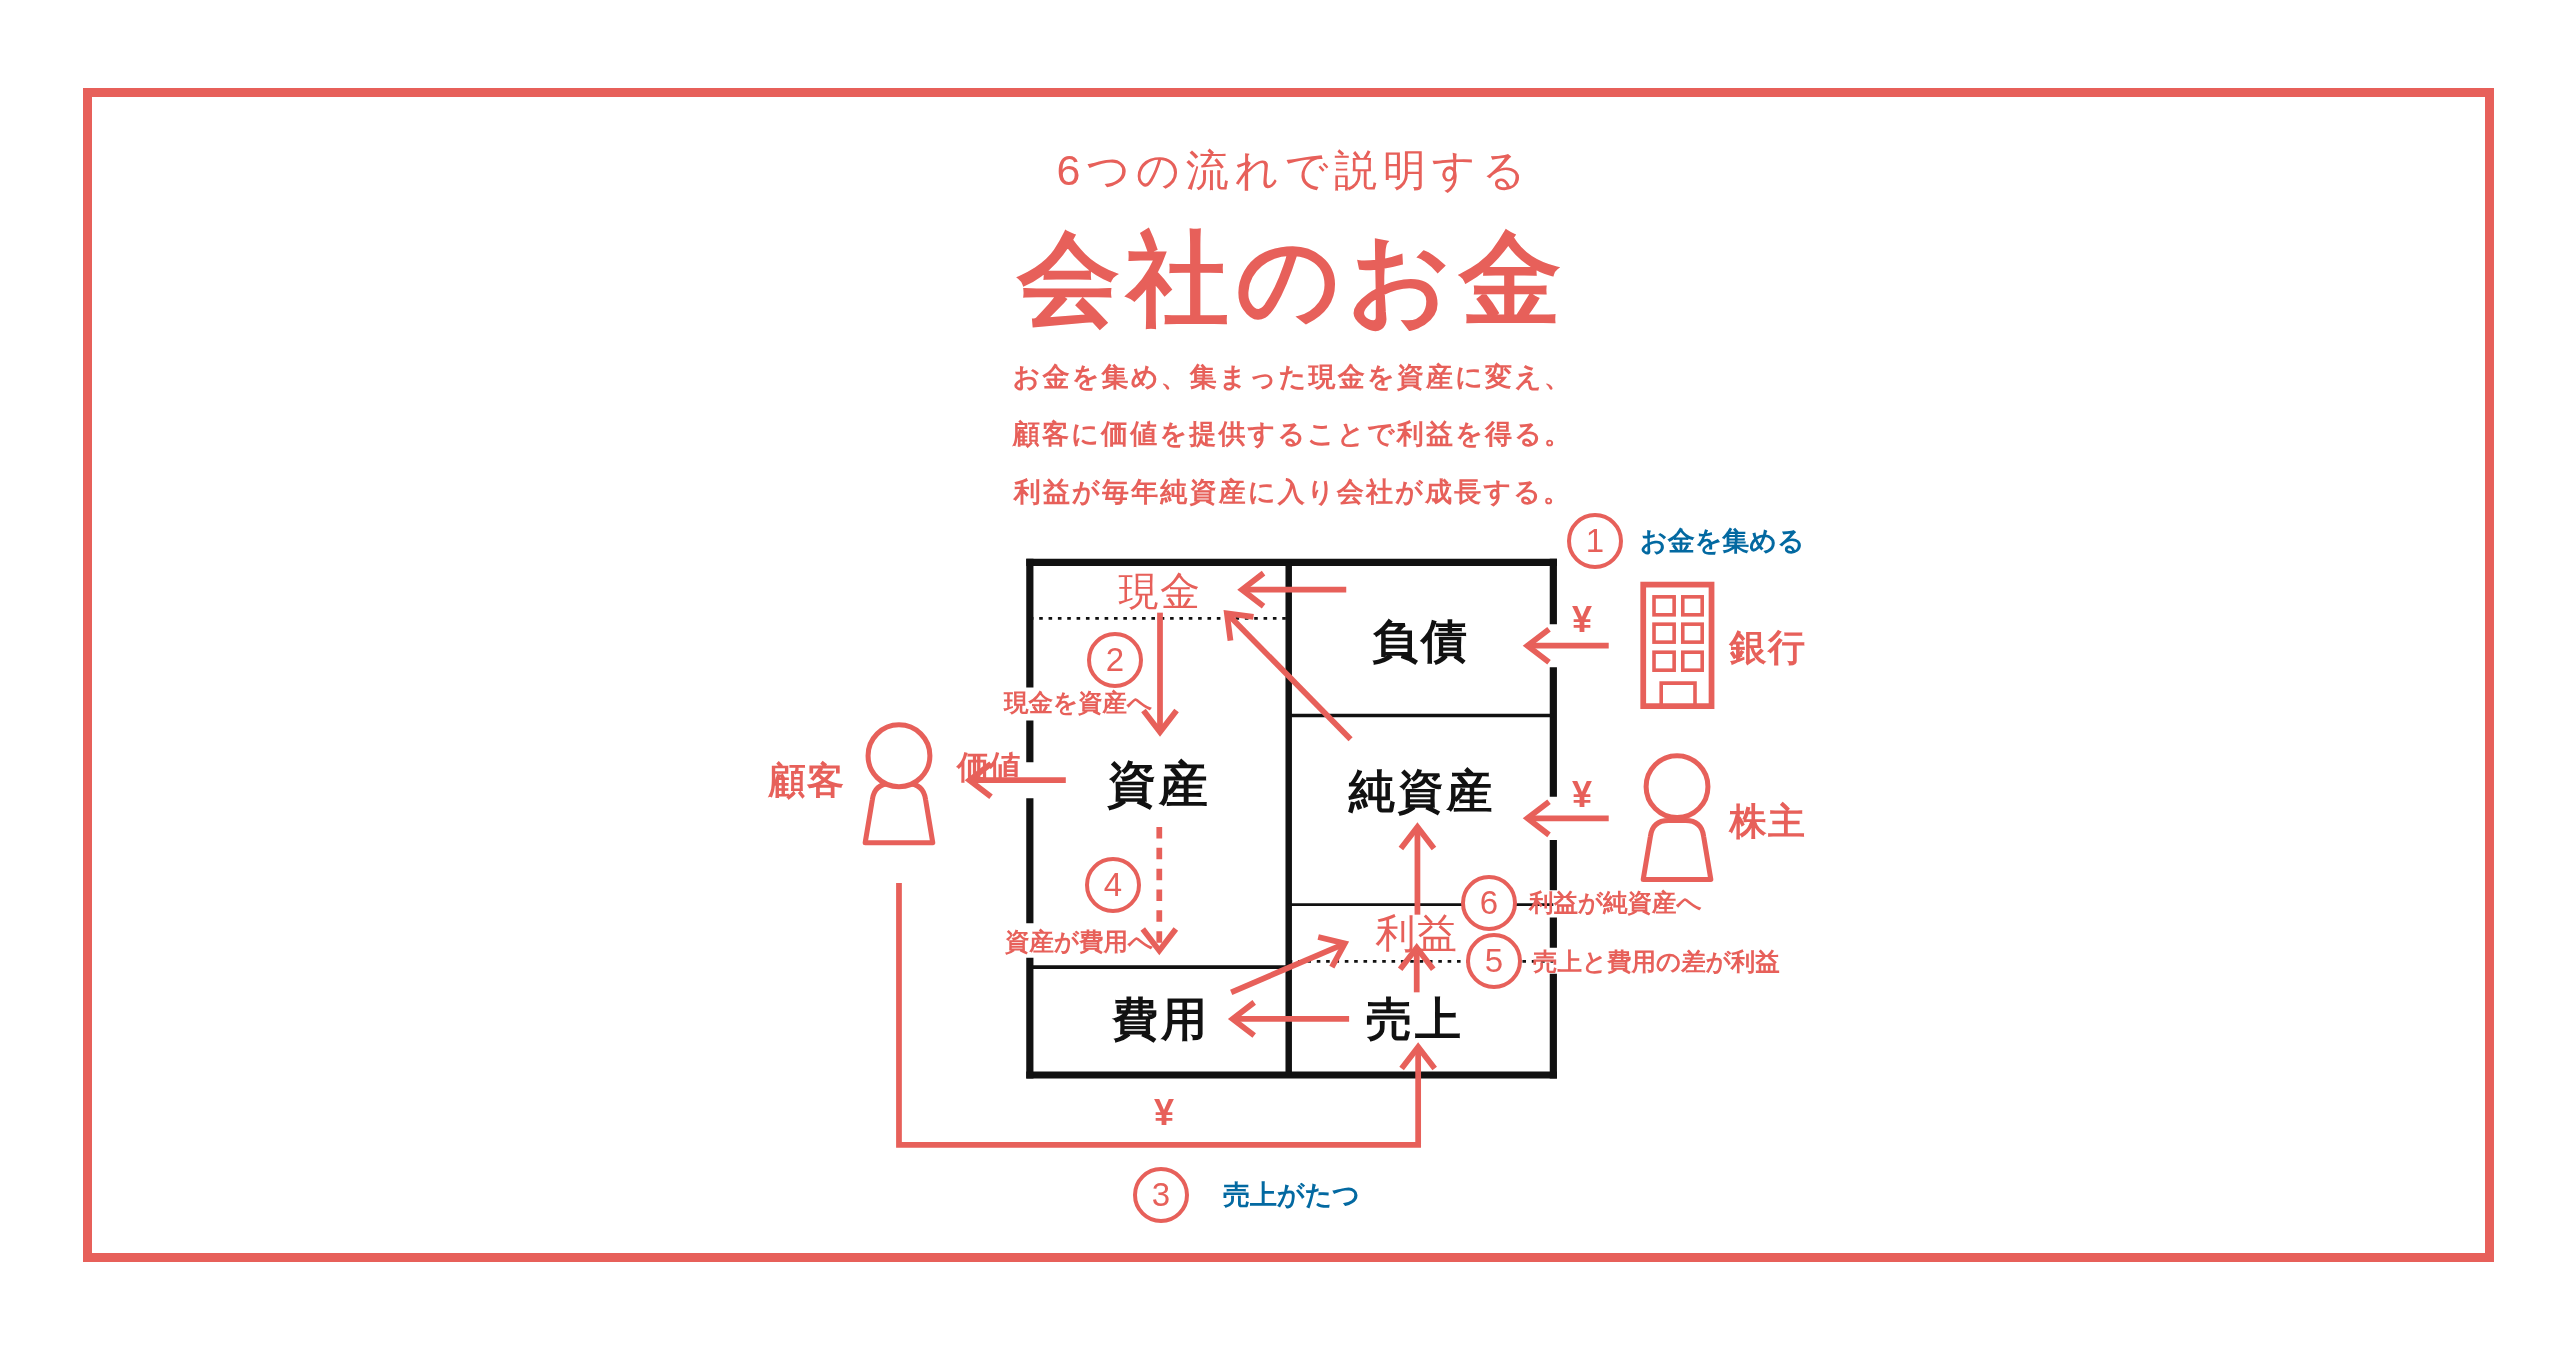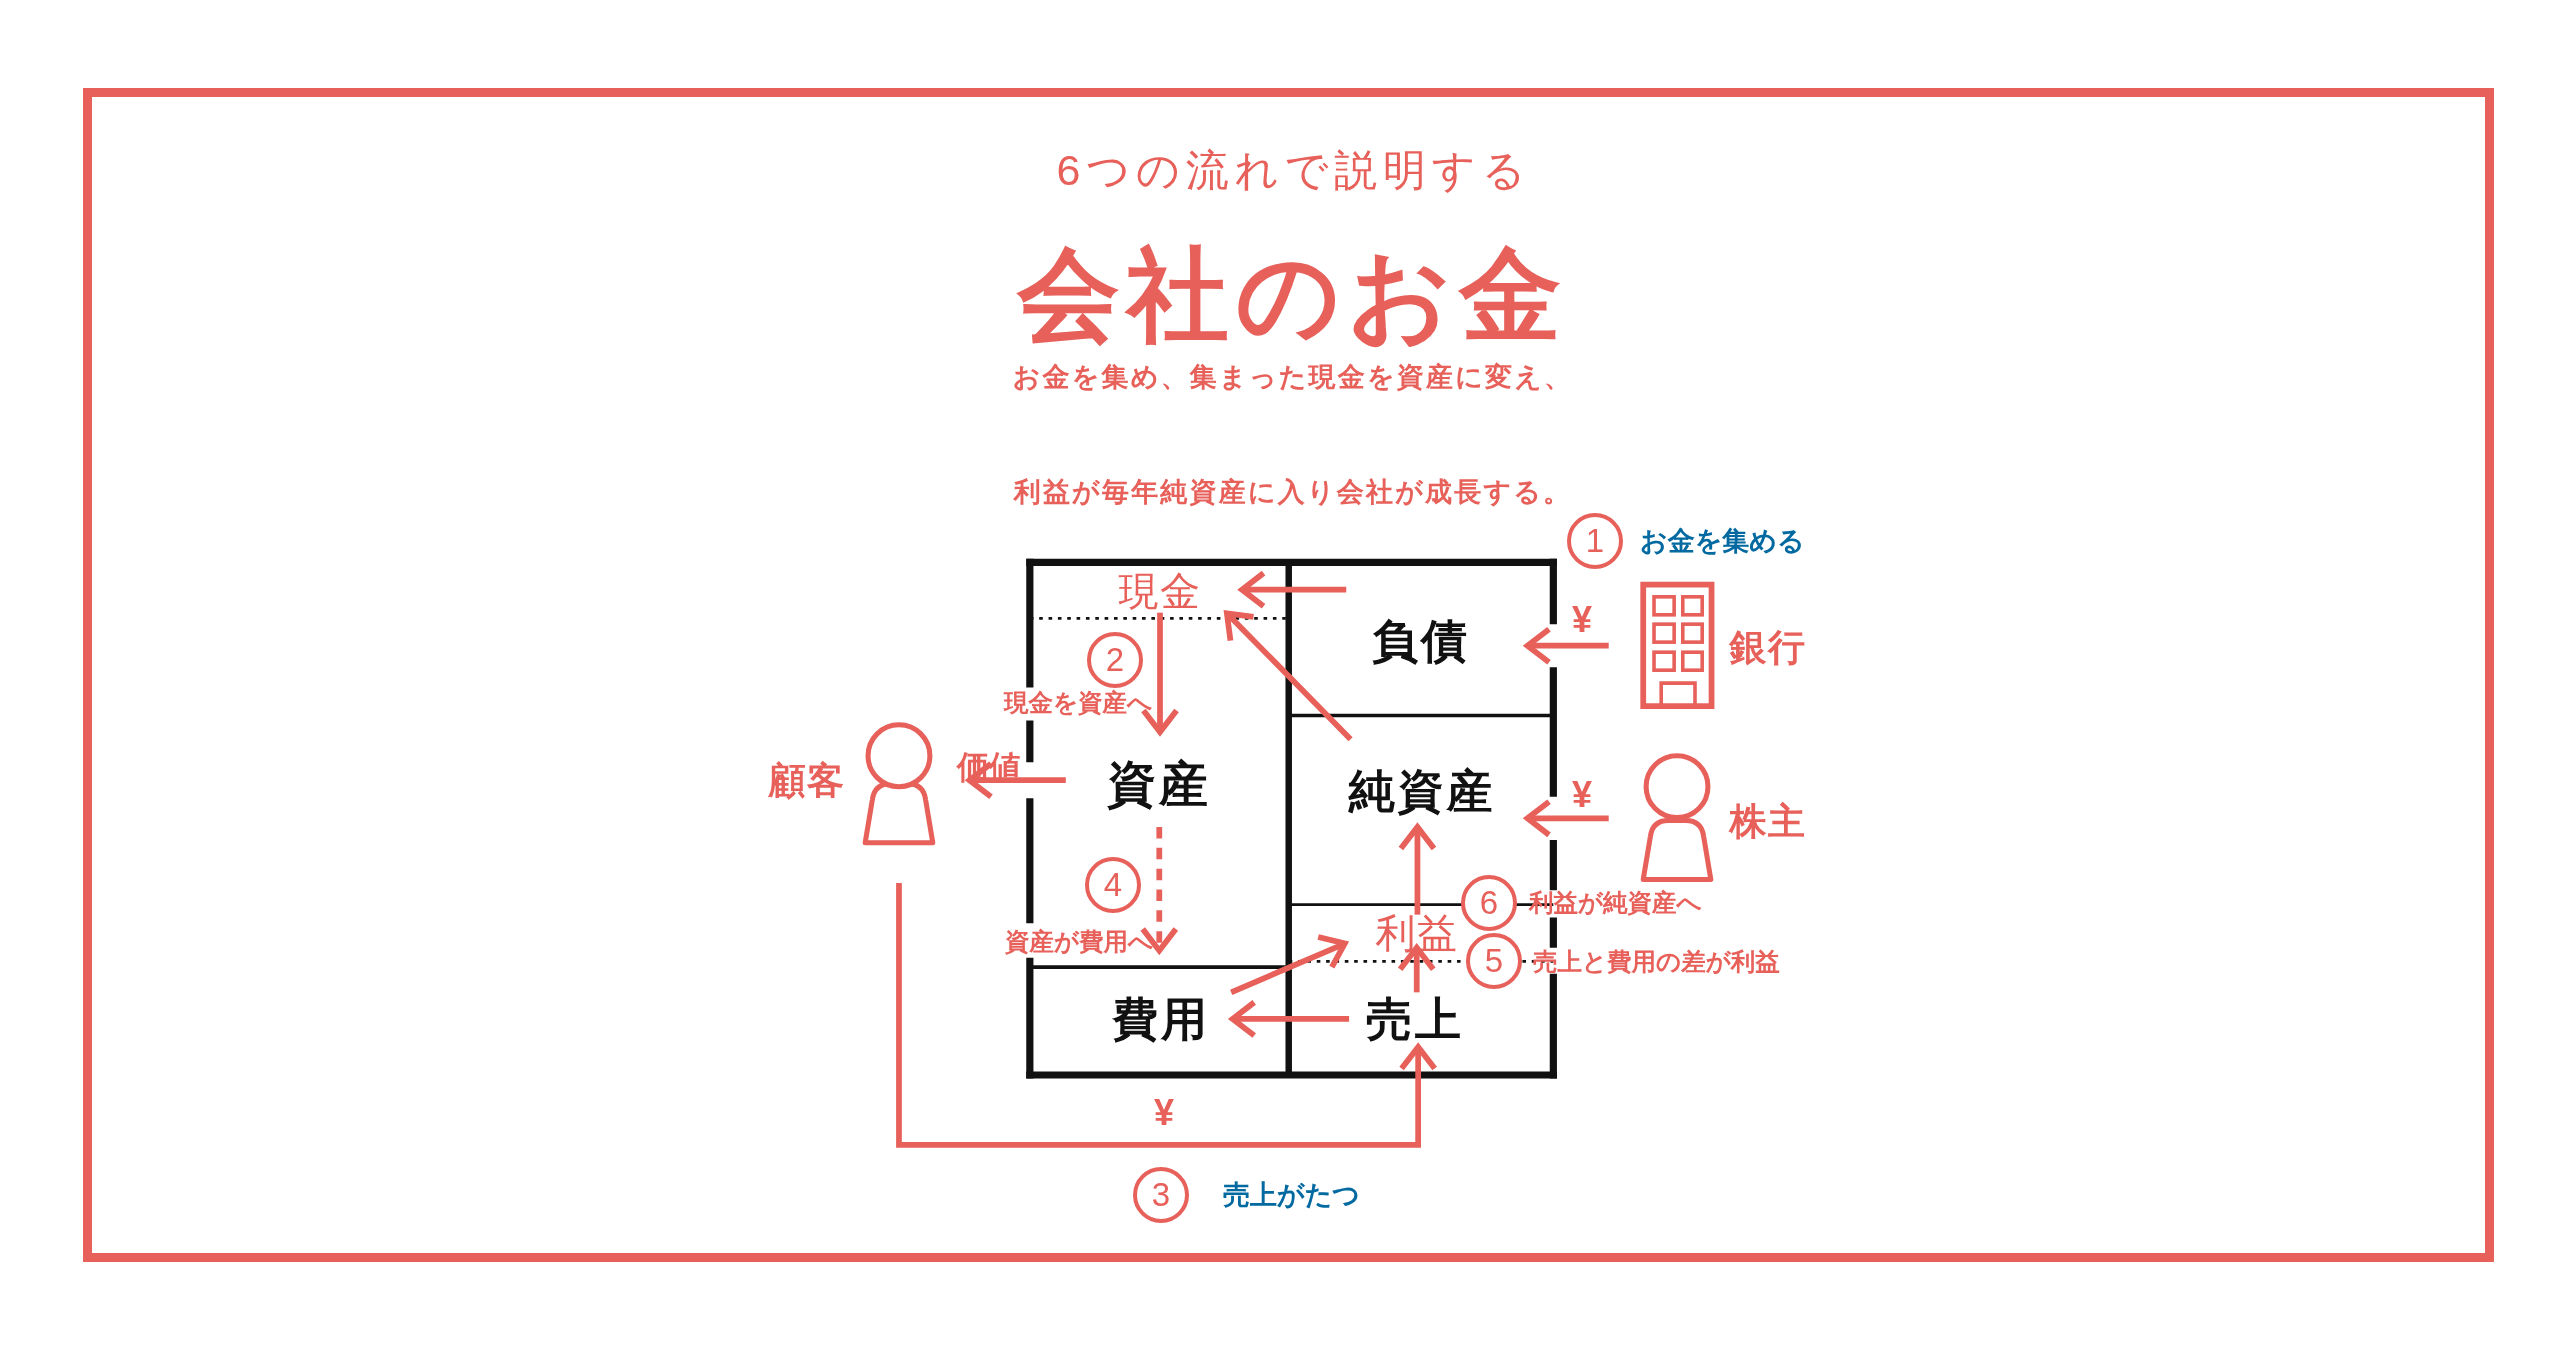--- a/index.html
+++ b/index.html
@@ -36,22 +36,23 @@
   .step-lbl-lg{font-size:27px;font-weight:700;color:#0369a1;}
 </style>
 </head>
 <body>
 
 <div id="canvas">
 
   <div id="frame"></div>
 
   <div class="ctr subtitle red" style="left:1294px;top:170px;">6つの流れで説明する</div>
-  <div class="ctr title red" style="left:1293px;top:279px;margin-top:16px;">会社のお金</div>
+  <div class="ctr title red" style="left:1293px;top:279px;">会社のお金</div>
   <div class="ctr desc red" style="left:1293px;top:377px;">お金を集め、集まった現金を資産に変え、</div>
+  <div class="ctr desc red" style="left:1293px;top:434px;">顧客に価値を提供することで利益を得る。</div>
   <div class="ctr desc red" style="left:1293px;top:492px;">利益が毎年純資産に入り会社が成長する。</div>
 
   <svg width="2576" height="1349" viewBox="0 0 3582 1876">
 
     <g stroke="#111111" fill="none">
       <path d="M1427,782 H2165" stroke-width="10"></path>
       <path d="M1427,1495 H2165" stroke-width="10"></path>
 
       <path d="M1432,777 V956 M1432,1002 V1060 M1432,1110 V1284 M1432,1332 V1500" stroke-width="10"></path>
 

